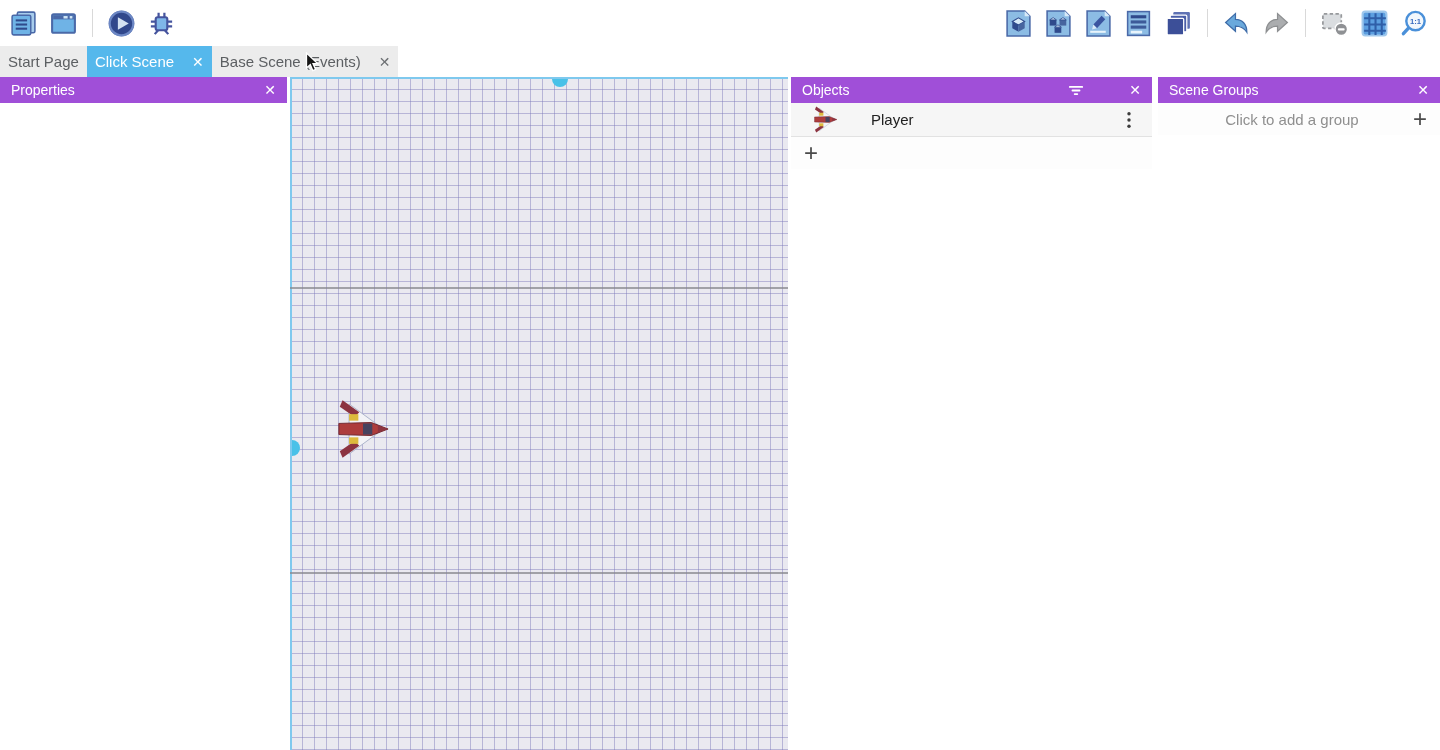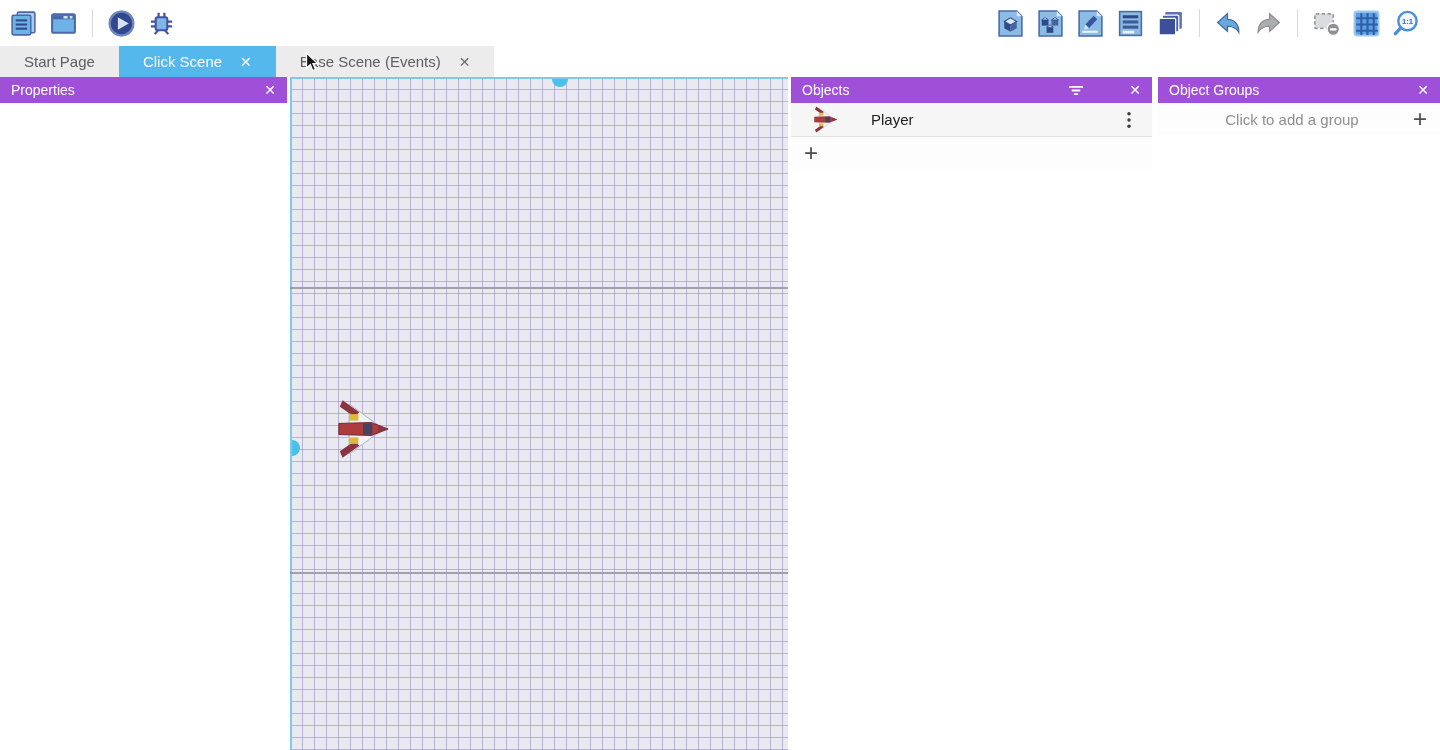--- a/index.html
+++ b/index.html
@@ -8,31 +8,31 @@
     position: relative; overflow: hidden; background: #fff;
     font-family: "Liberation Sans", sans-serif;
   }
   
   .toolbar {
     position: absolute; top: 0; left: 0; right: 0; height: 46px;
     background: #fff; display: flex; align-items: center; justify-content: space-between;
   }
   .tb-group { display: flex; align-items: center; gap: 11px; }
   .tb-group.left  { padding-left: 9px; }
-  .tb-group.right { padding-right: 19px; }
+  .tb-group.right { padding-right: 11px; }
   .tb-icon { width: 29px; height: 29px; display: flex; align-items: center; justify-content: center; cursor: pointer; }
   .tb-icon svg { width: 100%; height: 100%; display: block; }
   .tb-sep { width: 1px; height: 28px; background: #d9d9d9; margin: 0 3px; }
   
   .tabbar {
     position: absolute; top: 46px; left: 0; right: 0; height: 31px;
     background: #fff; display: flex; align-items: stretch;
   }
   .tab {
-    display: flex; align-items: center; padding: 0 24px; gap: 18px;
+    display: flex; align-items: center; padding: 0 8px; gap: 18px;
     font-size: 15px; color: #5c5f62; background: #ececec; cursor: pointer; white-space: nowrap;
   }
   .tab.active { background: #55b8ec; color: #fff; }
   .tab .close { font-size: 14px; color: #6d7073; line-height: 1; }
   .tab.active .close { color: #fff; }
   
   .main { position: absolute; top: 77px; left: 0; right: 0; bottom: 0; background: #fff; }
   .panel { position: absolute; top: 0; bottom: 0; background: #fff; }
   .panel-header {
     height: 26px; background: #a04fd8; color: #fff;
@@ -285,21 +285,21 @@
           </span>
         </div>
       </div>
     <div class="add-row">
       <span class="plus">+</span>
     </div>
   </div>
 
   <div class="panel" id="groups-panel">
     <div class="panel-header">
-      <span>Object Groups</span>
+      <span>Scene Groups</span>
       <span class="hdr-spacer"></span>
       <span class="hdr-close">✕</span>
     </div>
     <div class="add-row">
       <span class="add-label">Click to add a group</span>
       <span class="plus">+</span>
     </div>
   </div>
 
 </div>

